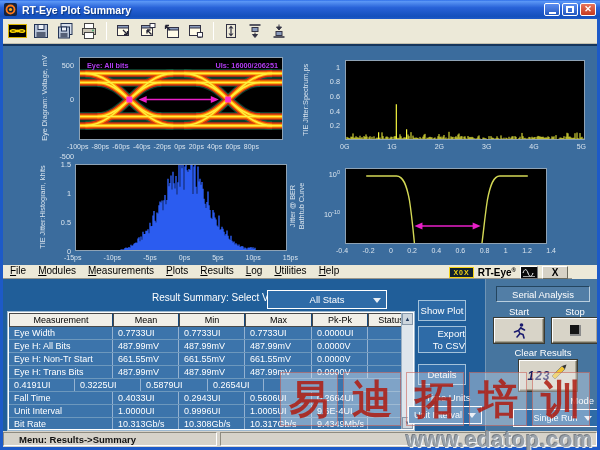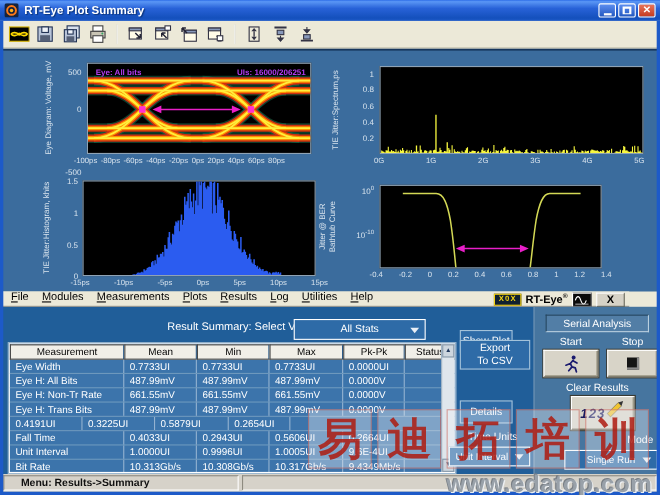--- a/index.html
+++ b/index.html
@@ -393,21 +393,21 @@
           </div>
           <div class="tr">
             <div class="td c0">Eye H: All Bits</div>
             <div class="td c1">487.99mV</div>
             <div class="td c2">487.99mV</div>
             <div class="td c3">487.99mV</div>
             <div class="td c4">0.0000V</div>
             <div class="td c5"></div>
           </div>
           <div class="tr">
-            <div class="td c0">Eye H: Non-Tr Rate</div>
+            <div class="td c0">Eye H: Non-Tr Start</div>
             <div class="td c1">661.55mV</div>
             <div class="td c2">661.55mV</div>
             <div class="td c3">661.55mV</div>
             <div class="td c4">0.0000V</div>
             <div class="td c5"></div>
           </div>
           <div class="tr">
             <div class="td c0">Eye H: Trans Bits</div>
             <div class="td c1">487.99mV</div>
             <div class="td c2">487.99mV</div>
@@ -447,21 +447,21 @@
             <div class="td c5"></div>
           </div>
         </div>
       <div class="scroll">
         <span class="sarr" style="top:0;">▲</span>
         <span class="sarr" style="bottom:0;">▼</span>
       </div>
     </div>
 
     <div class="bluebtn" style="left:418px;top:21px;width:48px;height:21px;">Show Plot</div>
-    <div class="bluebtn" style="left:418px;top:30px;width:64px;height:27px;">
+    <div class="bluebtn" style="left:418px;top:47px;width:48px;height:27px;align-items:flex-end;">
       <span>Export</span>
         <span>To CSV</span>
     </div>
     <div class="bluebtn" style="left:418px;top:85px;width:48px;height:21px;">Details</div>
     <span class="lbl" style="left:418px;top:113px;width:60px;text-align:center;">Time Units</span>
     <div class="dd" style="left:408px;top:127px;width:74px;height:18px;font-size:9px;justify-content:flex-start;padding-left:5px;">
         <span>Unit Interval</span>
       </div>
 
     <div class="rpanel">

